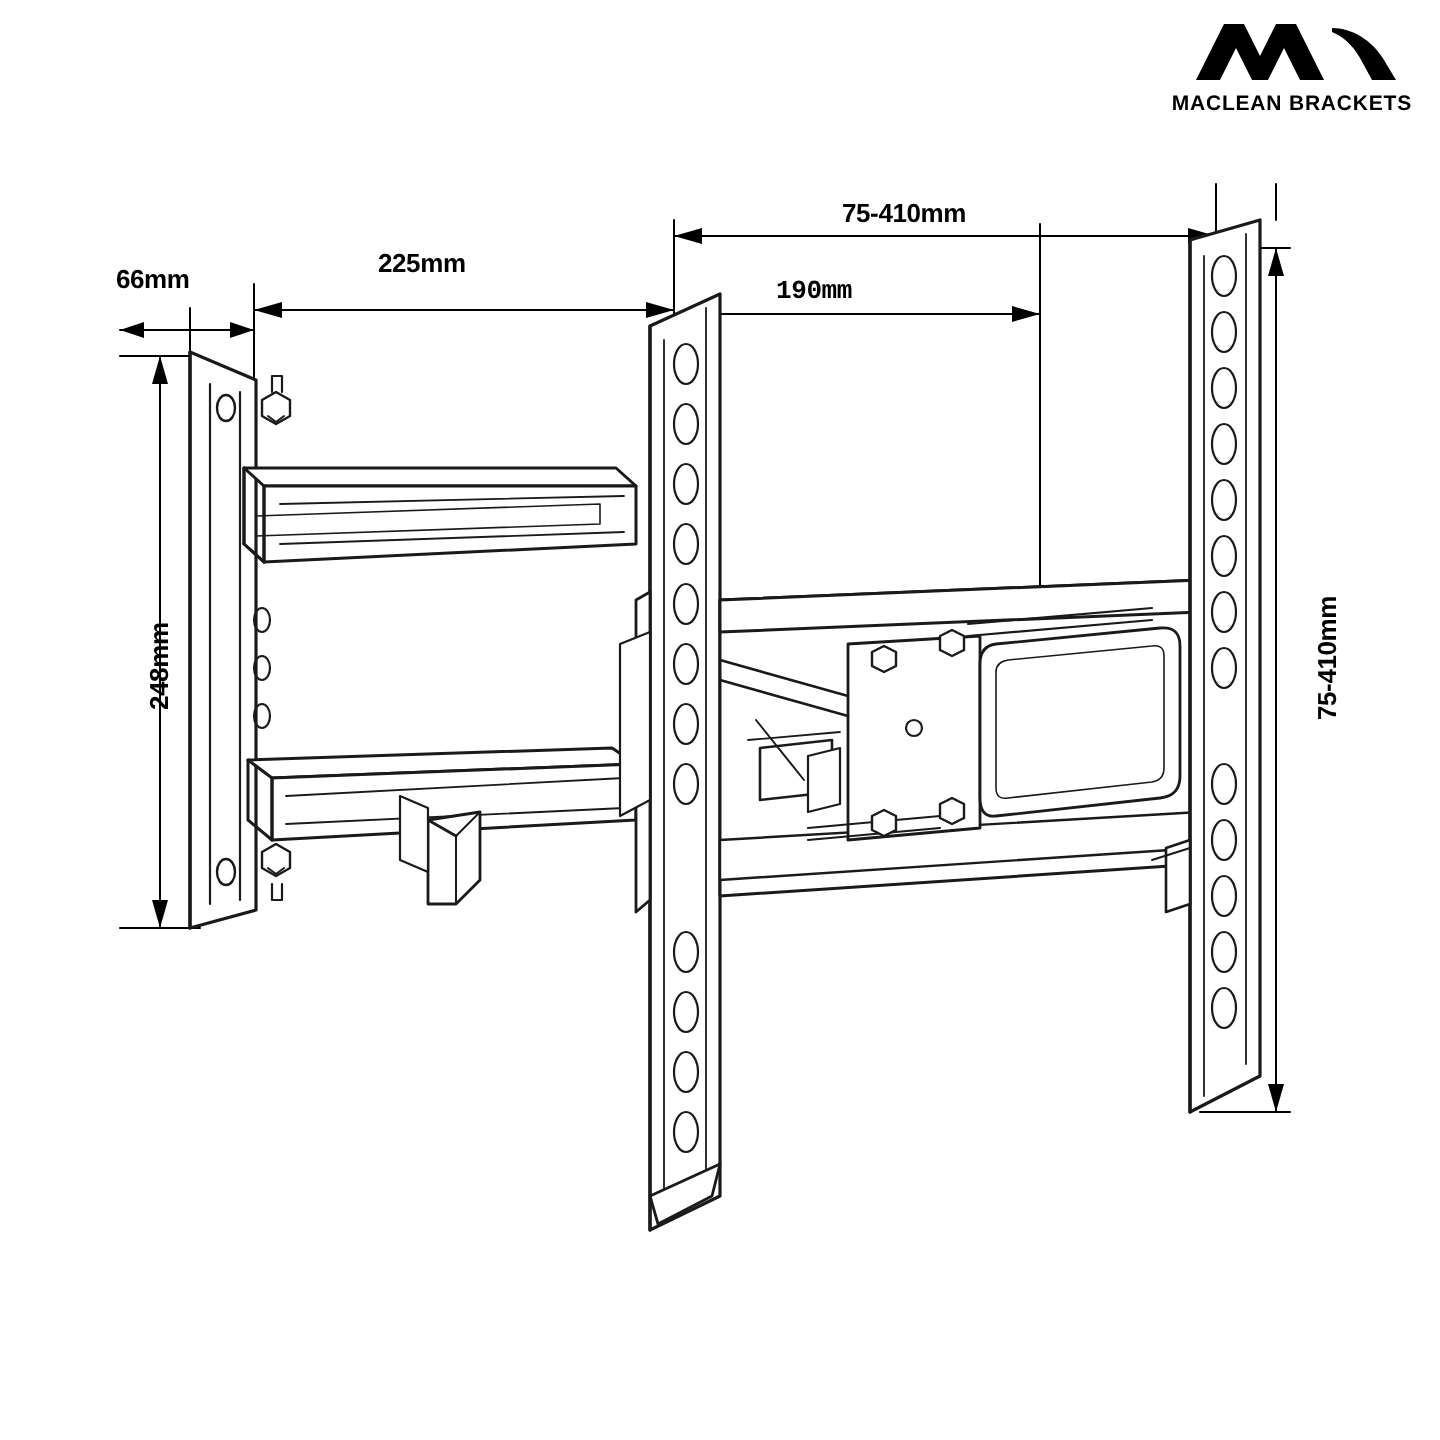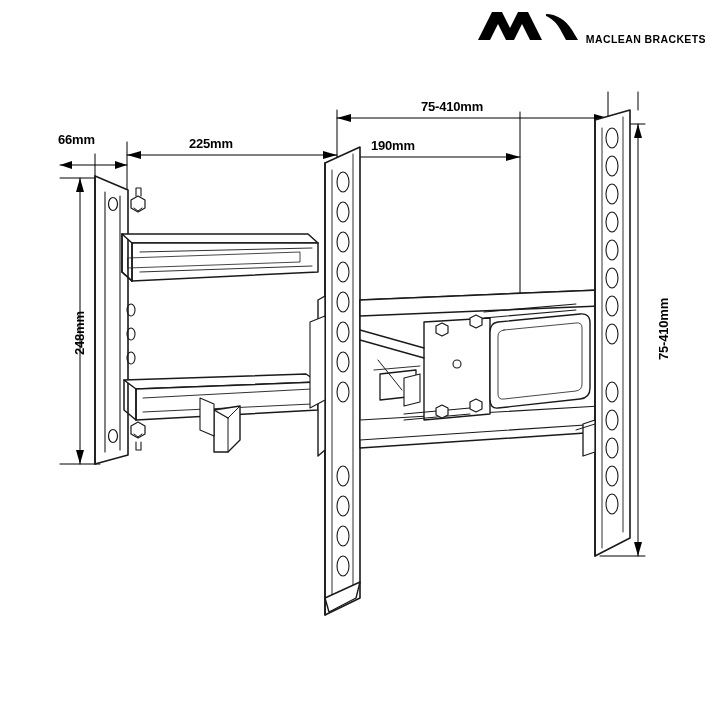--- a/index.html
+++ b/index.html
@@ -37,20 +37,21 @@
   }
   .dim-label.vert {
     transform-origin: 0 0;
     transform: rotate(-90deg);
   }
   .brand {
     position: absolute;
     right: 14px;
     top: 10px;
     display: flex;
+    flex-direction: column;
     align-items: flex-end;
     line-height: 1;
     text-align: right;
   }
   .brand-name {
     font-family: "Liberation Sans", sans-serif;
     font-weight: bold;
     font-size: 10.5px;
     letter-spacing: 0.4px;
     color: #000000;
@@ -273,23 +274,23 @@
       </g>
 
       <g stroke-width="1.4">
         <path d="M325 598 L360 582 L356 598 L329 612 Z" fill="#ffffff"></path>
       </g>
     </g>
   </svg>
 
   <div class="dim-label" style="left:58px; top:132px;">66mm</div>
 
-  <div class="dim-label" style="left:189px; top:136px;">225mm</div>
-
-  <div class="dim-label" style="left:371px; top:138px;">190mm</div>
+  <div class="dim-label" style="left:189px; top:124px;">225mm</div>
+
+  <div class="dim-label" style="left:388px; top:138px;font-family:Liberation Mono, monospace;">190mm</div>
 
   <div class="dim-label" style="left:421px; top:99px;">75-410mm</div>
 
   <div class="dim-label vert" style="left:72px; top:355px;">248mm</div>
 
   <div class="dim-label vert" style="left:656px; top:360px;">75-410mm</div>
 
 </div>
 
 </body></html>

